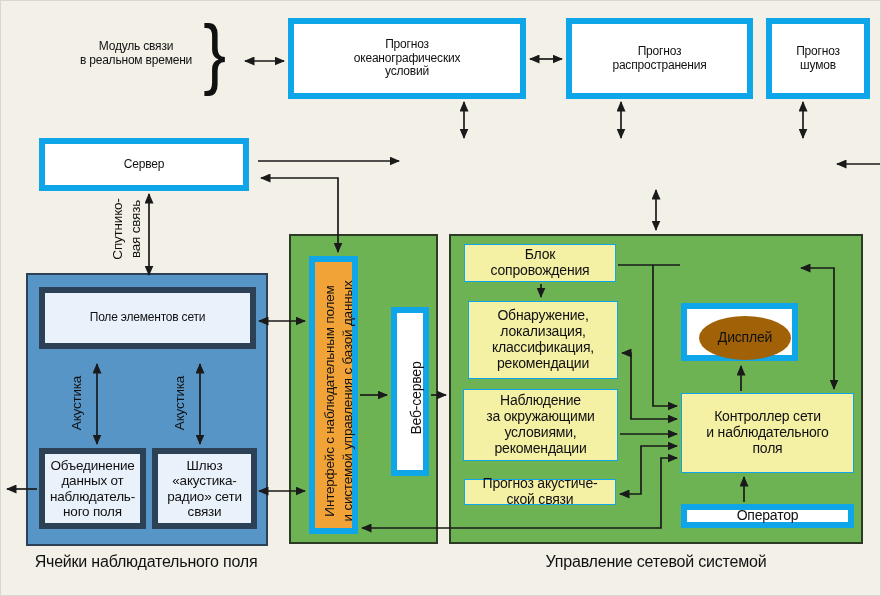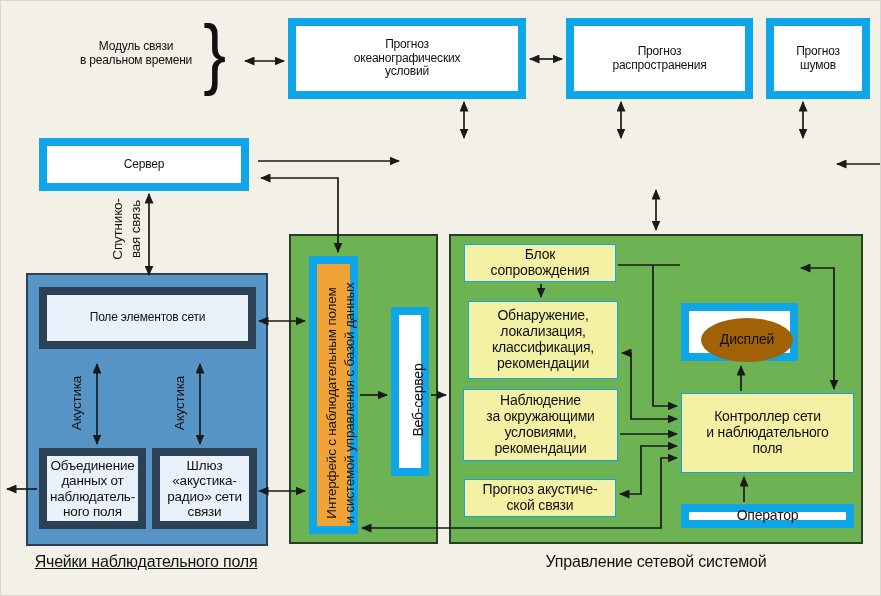--- a/index.html
+++ b/index.html
@@ -8,21 +8,21 @@
     font-family:"Liberation Sans","DejaVu Sans",sans-serif;
     color:#111;overflow:hidden;border:1px solid #d9d6cd;box-sizing:border-box;
     letter-spacing:-0.2px;
   }
   .region{position:absolute;box-sizing:border-box;border:2.5px solid #2c3a26;z-index:1;}
   .blue-region{background:#5795c7;border-color:#2c4156;}
   .green-region{background:#6db354;}
   .node{
     position:absolute;display:flex;align-items:center;justify-content:center;
     text-align:center;white-space:pre-line;box-sizing:border-box;
-    border:8px solid #0ea5e9;background:#fff;font-size:14px;line-height:1.14;z-index:2;
+    border:6px solid #0ea5e9;background:#fff;font-size:14px;line-height:1.14;z-index:2;
   }
   .lightblue{background:#e9f1fa;border-color:#2c4156;}
   .orange{background:#f2a338;}
   .yellow{background:#f4f0a4;border-width:1.5px;}
   .plain{border:none;background:transparent;z-index:2;}
   .rot{
     position:absolute;display:flex;align-items:center;justify-content:center;
     text-align:center;white-space:pre-line;transform:rotate(-90deg);
     font-size:13.5px;line-height:1.3;z-index:2;
   }
@@ -91,31 +91,31 @@
   <div class="node yellow" style="left:463px;top:243px;width:152px;height:38px;">Блок
 сопровождения</div>
   <div class="node yellow" style="left:467px;top:300px;width:150px;height:78px;">Обнаружение,
 локализация,
 классификация,
 рекомендации</div>
   <div class="node yellow" style="left:462px;top:388px;width:155px;height:72px;">Наблюдение
 за окружающими
 условиями,
 рекомендации</div>
-  <div class="node yellow" style="left:463px;top:478px;width:152px;height:38px;">Прогноз акустиче-
+  <div class="node yellow" style="left:463px;top:478px;width:152px;height:26px;">Прогноз акустиче-
 ской связи</div>
   <div class="node" style="left:680px;top:302px;width:117px;height:58px;">
     <div class="ellipse">Дисплей</div>
   </div>
   <div class="node yellow" style="left:680px;top:392px;width:173px;height:80px;">Контроллер сети
 и наблюдательного
 поля</div>
   <div class="node" style="left:680px;top:503px;width:173px;height:24px;">Оператор</div>
 
-  <div class="node plain caption" style="left:10px;top:550px;width:270px;height:22px;text-decoration:underline;">Ячейки наблюдательного поля</div>
+  <div class="node plain caption" style="left:10px;top:550px;width:270px;height:22px;">Ячейки наблюдательного поля</div>
   <div class="node plain caption" style="left:448px;top:550px;width:414px;height:22px;">Управление сетевой системой</div>
 
   <svg class="wires" width="881" height="596" viewBox="0 0 881 596">
     <defs>
       <marker id="mE" markerUnits="userSpaceOnUse" markerWidth="11" markerHeight="9" refX="9.5" refY="4.5" orient="auto">
         <path d="M0,0 L10.5,4.5 L0,9 z" style="fill:#1a1a1a;stroke:none;"></path>
       </marker>
       <marker id="mS" markerUnits="userSpaceOnUse" markerWidth="11" markerHeight="9" refX="9.5" refY="4.5" orient="auto-start-reverse">
         <path d="M0,0 L10.5,4.5 L0,9 z" style="fill:#1a1a1a;stroke:none;"></path>
       </marker>

